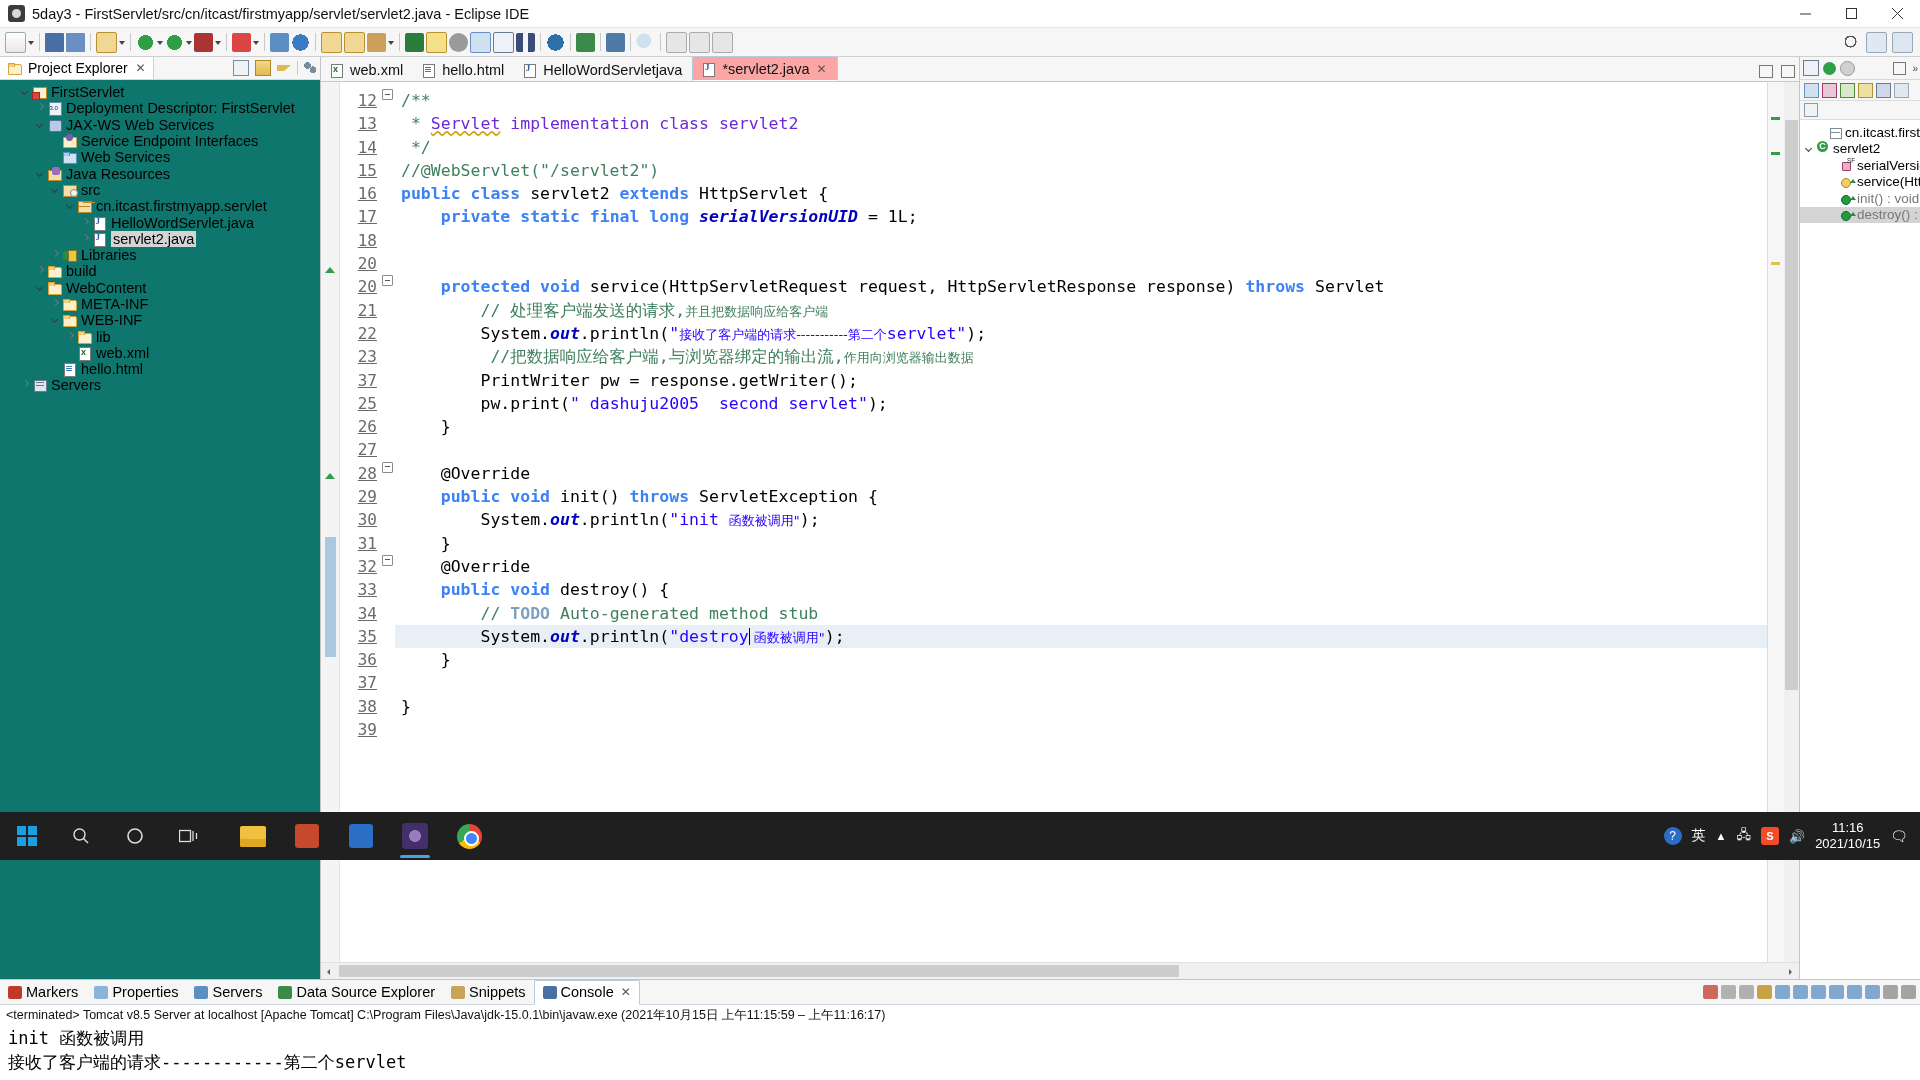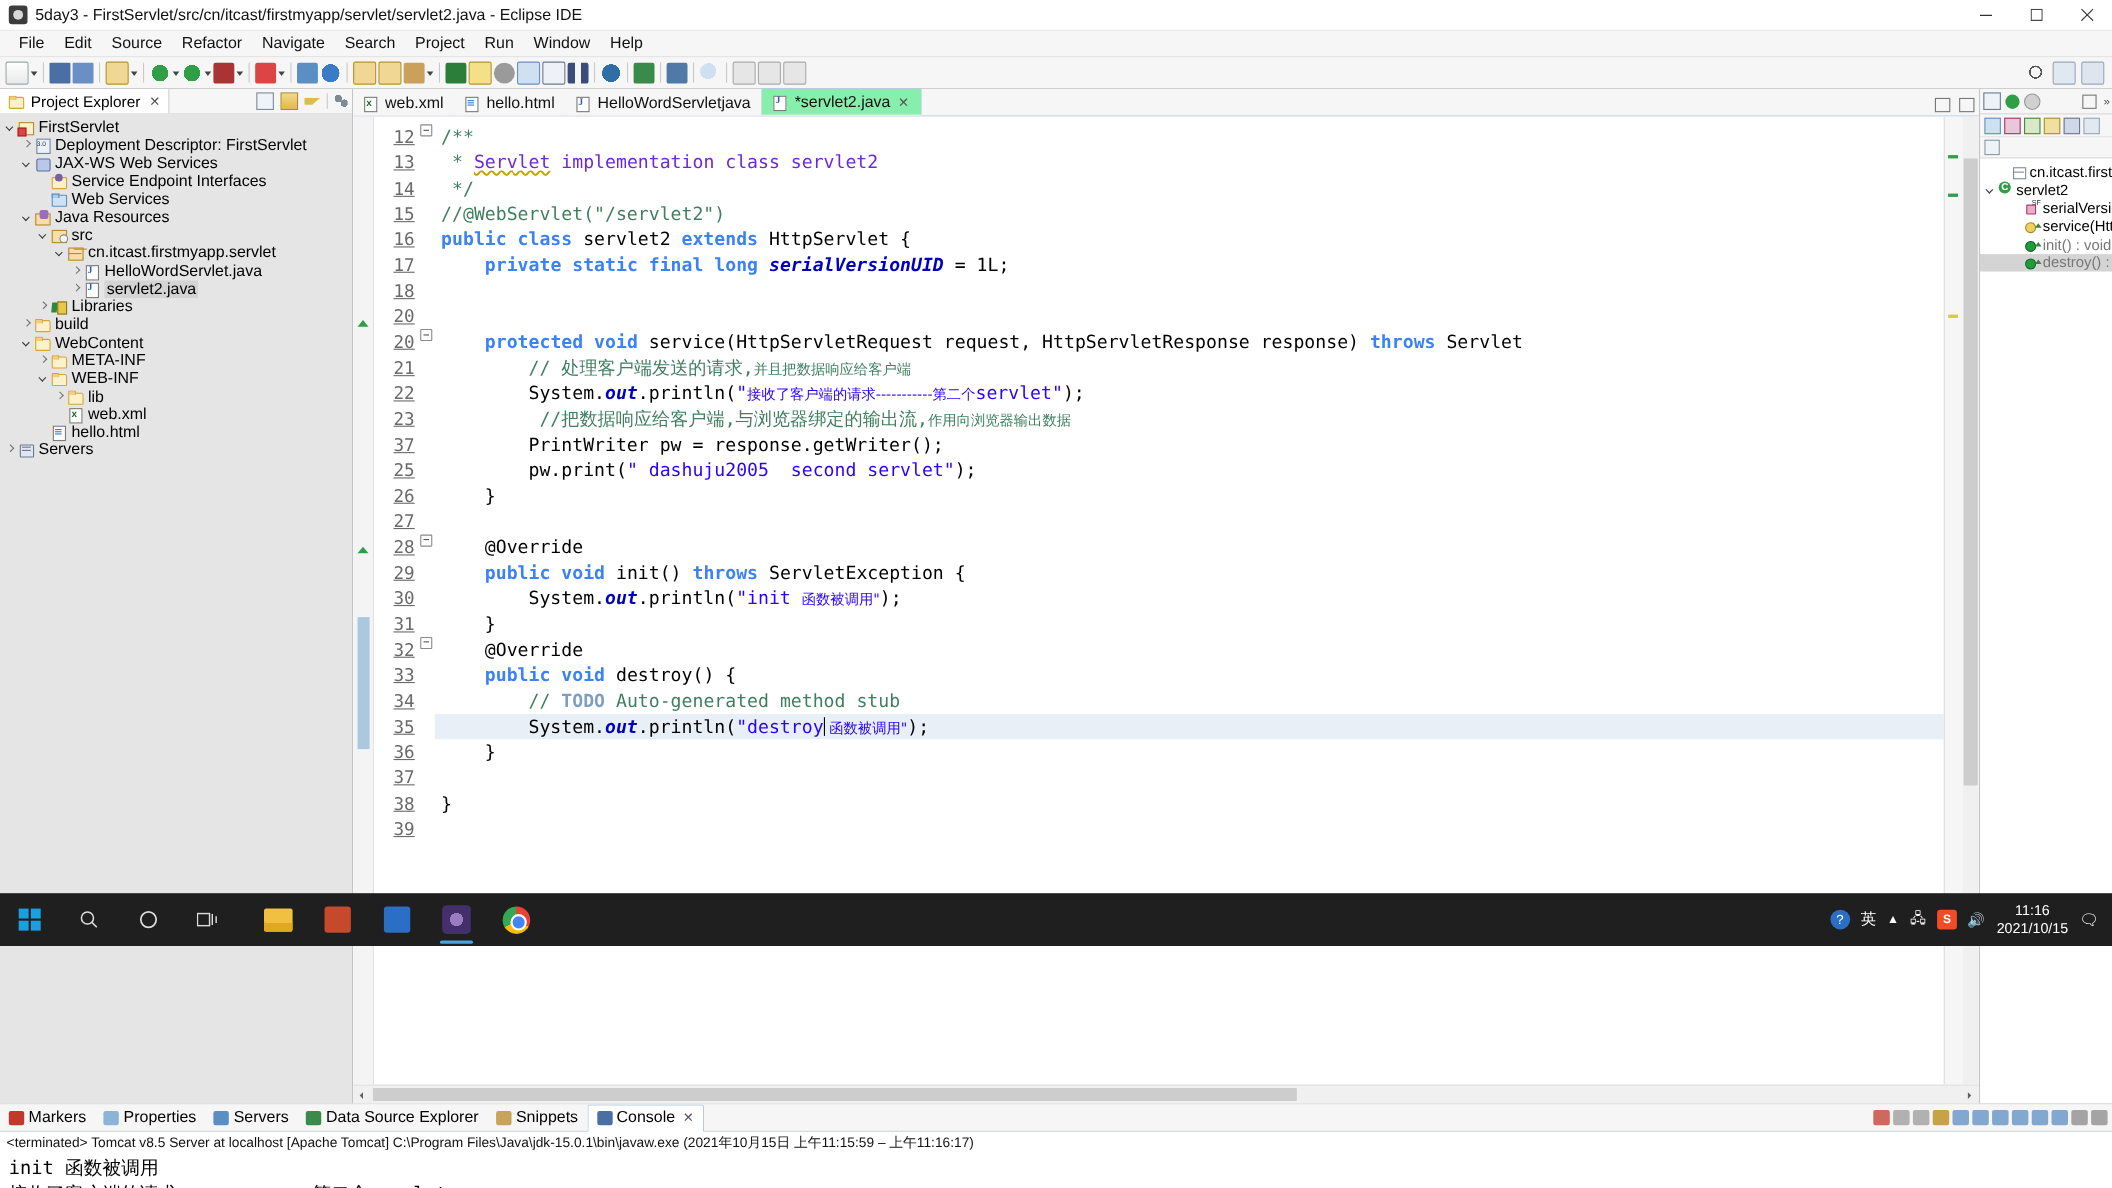--- a/index.html
+++ b/index.html
@@ -46,21 +46,21 @@
   .main{display:flex;height:calc(1080px - 27px - 23px - 28px - 32px - 48px);}
 
   
   .explorer{width:320px;background:#ffffff;border-right:1px solid #c4c4c4;
             display:flex;flex-direction:column;flex:0 0 auto;}
   .view-tabrow{height:22px;background:#f6f6f6;display:flex;align-items:center;
                border-bottom:1px solid #d8d8d8;position:relative;}
   .view-tab{display:flex;align-items:center;gap:5px;padding:0 7px;height:22px;
             background:#fff;border-right:1px solid #d0d0d0;font-size:14px;}
   .view-tools{position:absolute;right:4px;display:flex;align-items:center;gap:6px;}
-  .tree{padding:4px 0 0 0;font-size:14.5px;overflow:hidden;flex:1;background:#e5e5e5;}
+  .tree{padding:4px 0 0 16px;font-size:14.5px;overflow:hidden;flex:1;background:#0f766e;}
   .trow{display:flex;align-items:center;height:16.3px;white-space:nowrap;padding-left:4px;}
   .trow .lbl{margin-left:3px;}
   .trow .lbl.sel{background:#d4d4d4;padding:0 2px;}
   .arrow{width:12px;height:12px;position:relative;flex:0 0 auto;}
   .arrow.r::after{content:"";position:absolute;left:3px;top:2px;width:4px;height:4px;
       border-right:1.4px solid #767676;border-bottom:1.4px solid #767676;transform:rotate(-45deg);}
   .arrow.d::after{content:"";position:absolute;left:2px;top:3px;width:4px;height:4px;
       border-right:1.4px solid #3a3a3a;border-bottom:1.4px solid #3a3a3a;transform:rotate(45deg);}
   .arrow.n{}
   .ti{width:15px;height:14px;flex:0 0 auto;position:relative;margin-right:1px;}
@@ -131,21 +131,21 @@
     background:#dfe6ef;border:1px solid #6a7b90;border-radius:1px;}
   .ic-servers::after{content:"";position:absolute;left:3.5px;top:4px;width:8px;height:1px;
     background:#6a7b90;box-shadow:0 3px 0 #6a7b90;}
 
   
   .editor-col{flex:1;display:flex;flex-direction:column;min-width:0;background:#fff;}
   .tabstrip{height:24px;background:#f6f6f6;display:flex;align-items:flex-end;
             border-bottom:1px solid #b6cde0;position:relative;}
   .etab{display:flex;align-items:center;gap:5px;height:23px;padding:0 10px 0 8px;
         font-size:14.5px;background:#f6f6f6;color:#111;white-space:nowrap;}
-  .etab.active{background:#86efac;border:1px solid #b6cde0;border-bottom:1px solid #fff;
+  .etab.active{background:#fca5a5;border:1px solid #b6cde0;border-bottom:1px solid #fff;
                border-radius:2px 2px 0 0;}
   .etab .xi{font-size:12px;color:#555;margin-left:2px;}
   .tabstrip-right{position:absolute;right:4px;bottom:3px;display:flex;gap:8px;align-items:center;}
 
   .editor-body{flex:1;display:flex;position:relative;overflow:hidden;background:#fff;}
   .ann-ruler{width:18px;background:#f4f4f4;border-right:1px solid #e3e3e3;position:relative;flex:0 0 auto;}
   .gutter{width:42px;background:#fff;text-align:right;flex:0 0 auto;position:relative;
           font-family:"DejaVu Sans Mono","Liberation Mono",monospace;font-size:16px;color:#6a6a6a;
           padding-top:7px;}
   .gline{height:23.3px;line-height:23.3px;padding-right:5px;position:relative;text-decoration:underline;}
@@ -264,32 +264,20 @@
       </div>
       <div class="win-btn close">
         <svg width="11" height="11">
             <line x1="0" y1="0" x2="11" y2="11" stroke="#333" stroke-width="1"></line>
             <line x1="11" y1="0" x2="0" y2="11" stroke="#333" stroke-width="1"></line>
           </svg>
       </div>
     </div>
   </div>
 
-  <div class="menubar">
-    <div class="menuitem">File</div>
-    <div class="menuitem">Edit</div>
-    <div class="menuitem">Source</div>
-    <div class="menuitem">Refactor</div>
-    <div class="menuitem">Navigate</div>
-    <div class="menuitem">Search</div>
-    <div class="menuitem">Project</div>
-    <div class="menuitem">Run</div>
-    <div class="menuitem">Window</div>
-    <div class="menuitem">Help</div>
-  </div>
 
   <div class="toolbar">
     <div class="tb-ico" style="background:linear-gradient(#fff,#e8e8e8);border:1px solid #9aa;"></div>
     <div class="tb-caret"></div>
     <div class="tb-sep"></div>
     <div class="tb-ico" style="background:#4a6fa5;border-radius:1px;"></div>
     <div class="tb-ico" style="background:#6a8fc5;border-radius:1px;"></div>
     <div class="tb-sep"></div>
     <div class="tb-ico" style="background:#f0d794;border:1px solid #b9922f;"></div>
     <div class="tb-caret"></div>

